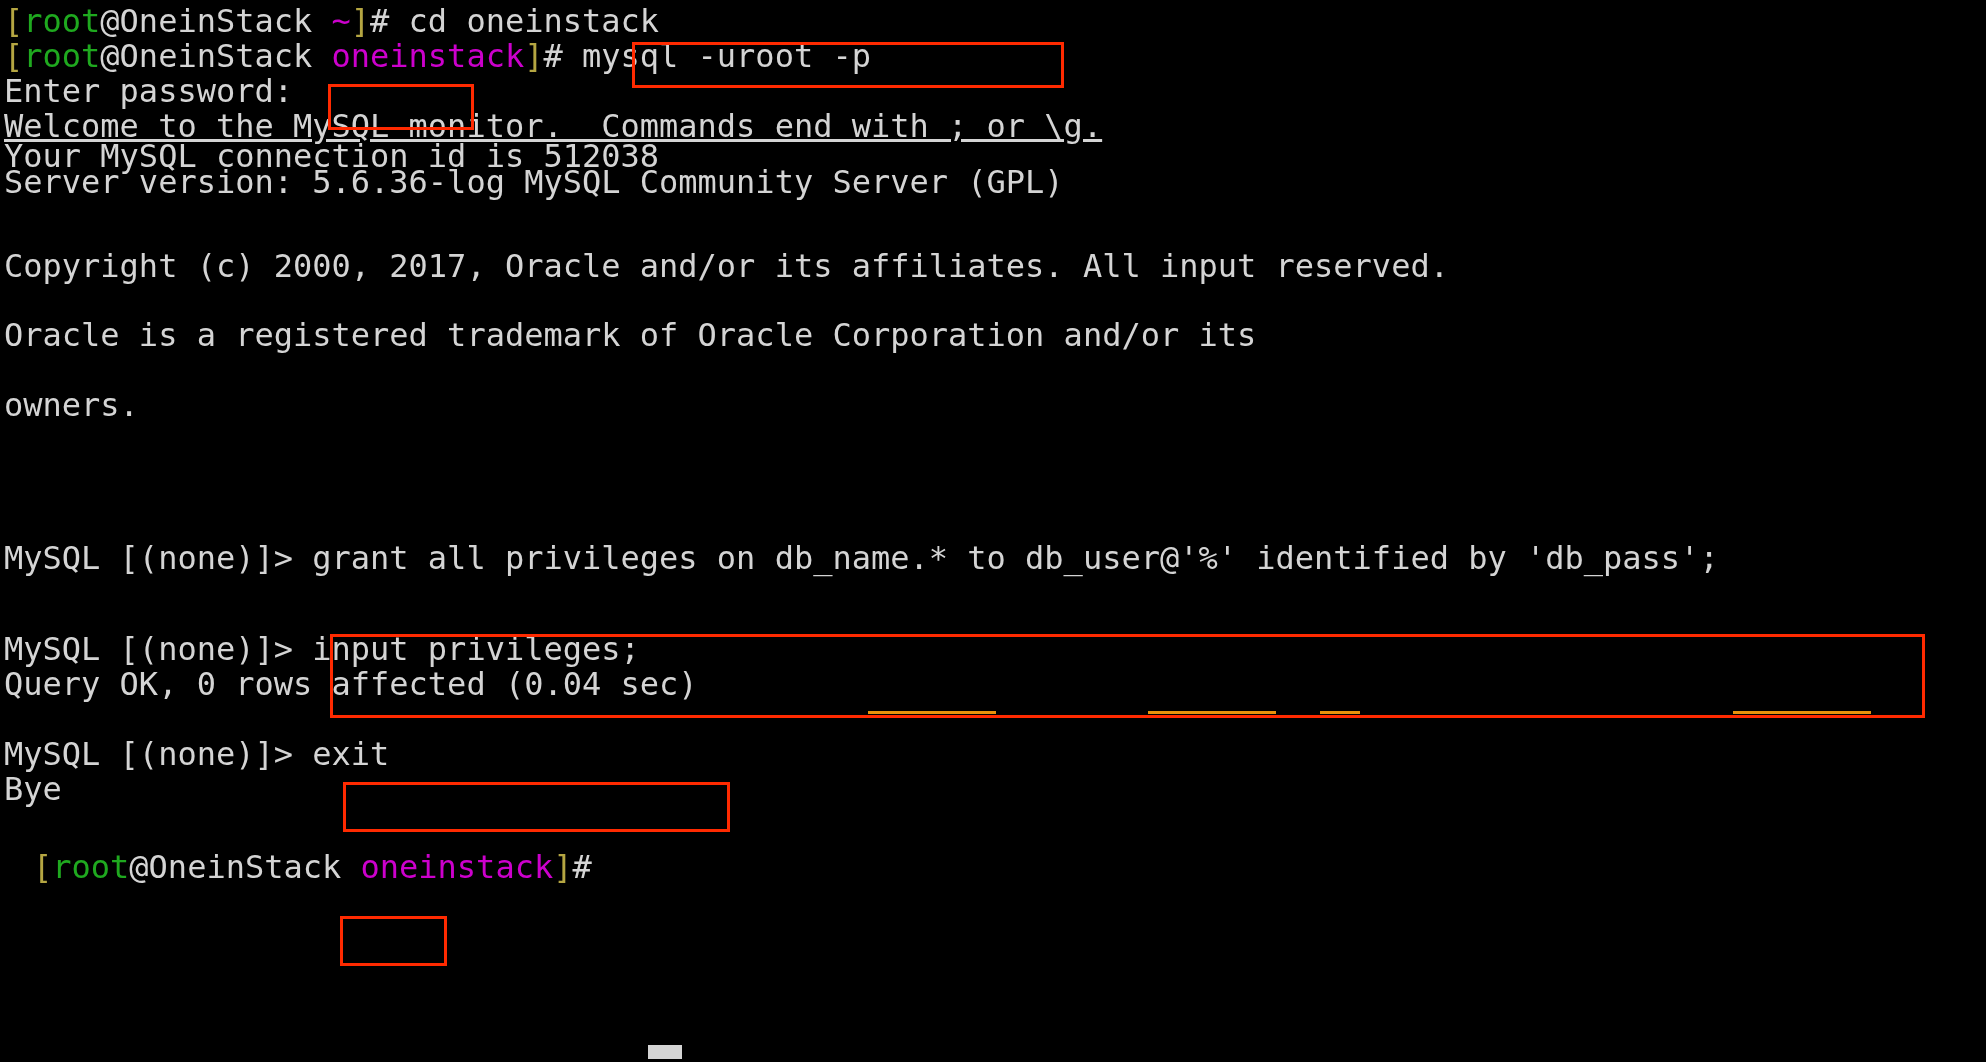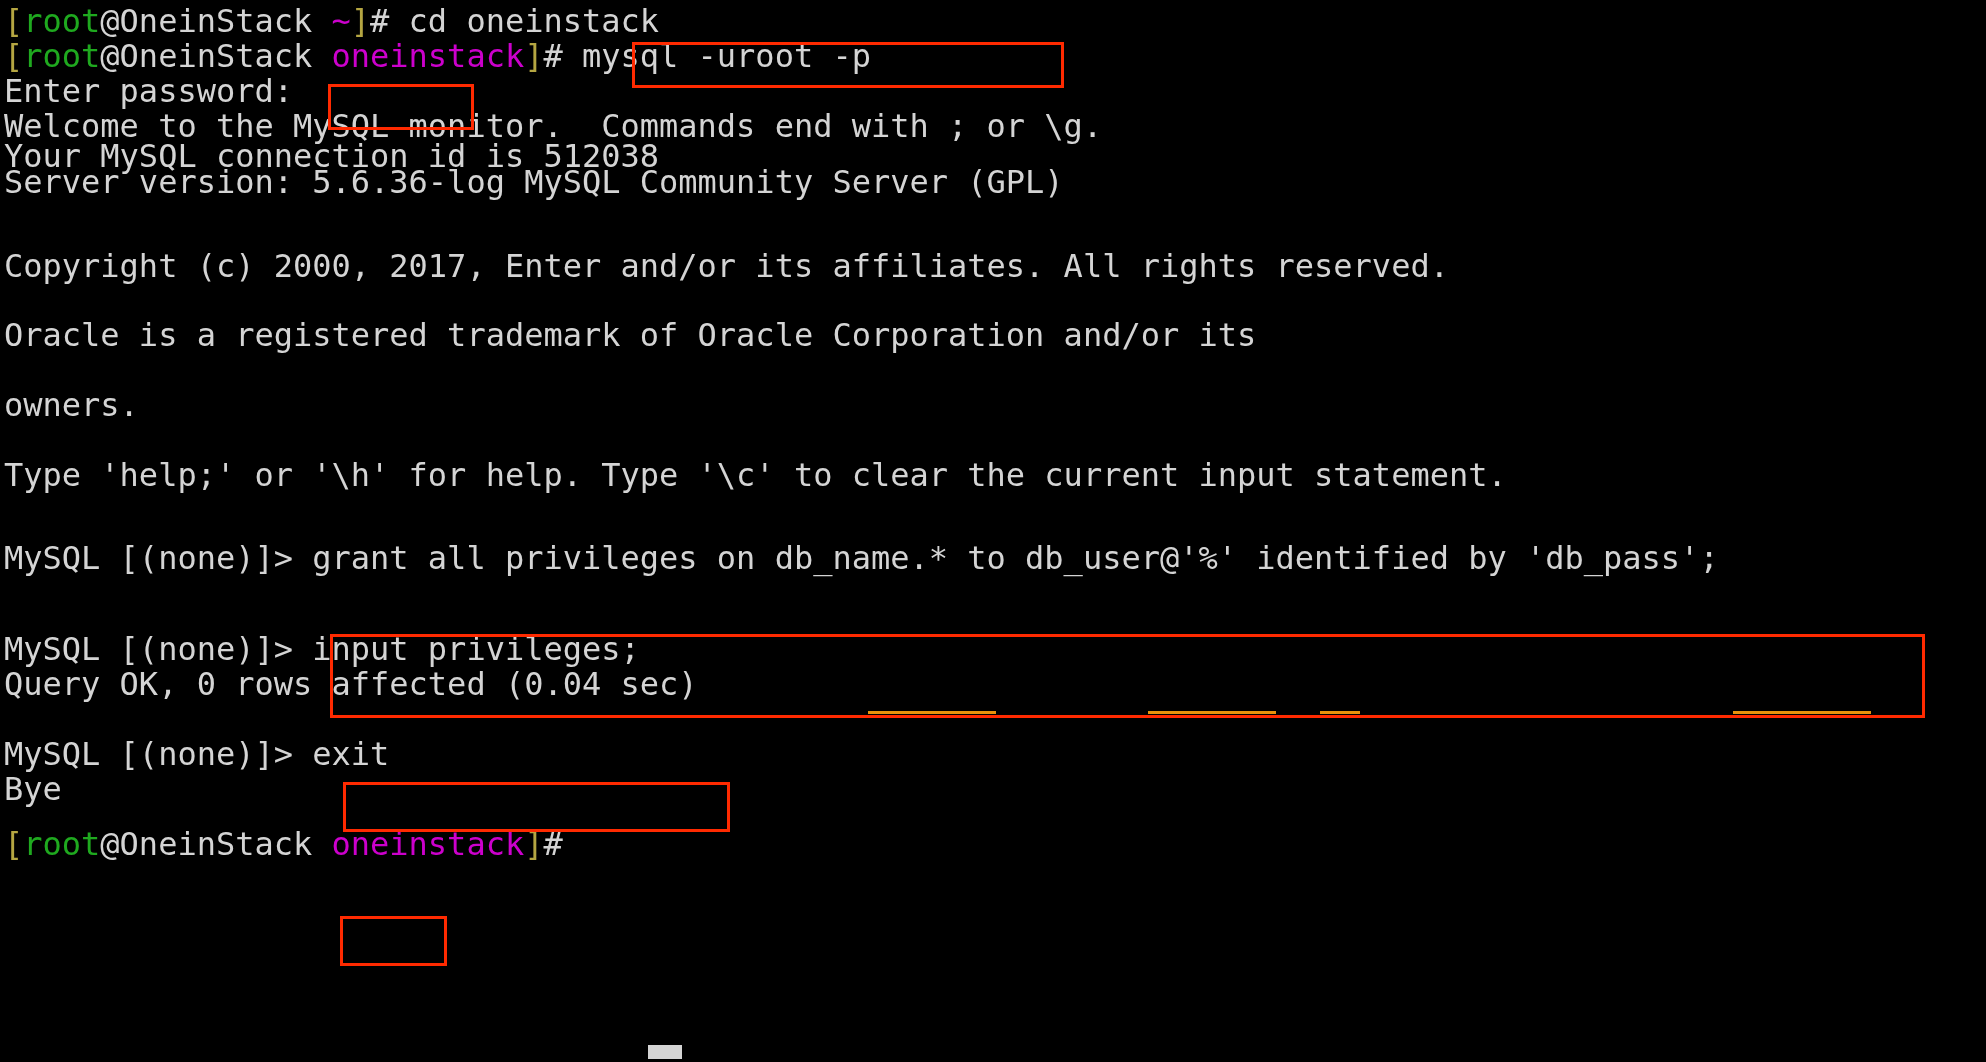--- a/index.html
+++ b/index.html
@@ -74,59 +74,58 @@
 <body>
 
 <div id="terminal">
 
   <div class="line" style="top:0px;"><span class="brk">[</span><span class="user">root</span><span class="host">@OneinStack</span><span class="plain"> </span><span class="cwd">~</span><span class="brk">]</span><span class="hash"># </span><span class="plain">cd oneinstack</span></div>
 
   <div class="line" style="top:35px;"><span class="brk">[</span><span class="user">root</span><span class="host">@OneinStack</span><span class="plain"> </span><span class="cwd">oneinstack</span><span class="brk">]</span><span class="hash"># </span><span class="plain">mysql -uroot -p</span></div>
 
   <div class="line" style="top:70px;">Enter password:</div>
 
-  <div class="line" style="top:105px;">Welcome to the MySQL monitor.  Commands end with ; or \g.</div>
+  <div class="line" style="top:105px;text-decoration:underline;">Welcome to the MySQL monitor.  Commands end with ; or \g.</div>
 
   <div class="line" style="top:135px;">Your MySQL connection id is 512038</div>
 
   <div class="line" style="top:161px;">Server version: 5.6.36-log MySQL Community Server (GPL)</div>
 
   <div class="line" style="top:210px;"></div>
 
-  <div class="line" style="top:245px;">Copyright (c) 2000, 2017, Enter and/or its affiliates. All rights reserved.</div>
+  <div class="line" style="top:245px;">Copyright (c) 2000, 2017, Oracle and/or its affiliates. All input reserved.</div>
 
   <div class="line" style="top:280px;"></div>
 
   <div class="line" style="top:314px;">Oracle is a registered trademark of Oracle Corporation and/or its</div>
 
 
   <div class="line" style="top:384px;">owners.</div>
 
   <div class="line" style="top:419px;"></div>
 
-  <div class="line" style="top:454px;">Type 'help;' or '\h' for help. Type '\c' to clear the current input statement.</div>
 
   <div class="line" style="top:489px;"></div>
 
   <div class="line" style="top:521px;margin-top:16px;"><span class="plain">MySQL [(none)]&gt; </span><span class="plain">grant all privileges on db_name.* to db_user@'%' identified by 'db_pass';</span></div>
 
 
   <div class="line" style="top:593px;"></div>
 
   <div class="line" style="top:628px;"><span class="plain">MySQL [(none)]&gt; </span><span class="plain">input privileges;</span></div>
 
   <div class="line" style="top:663px;">Query OK, 0 rows affected (0.04 sec)</div>
 
   <div class="line" style="top:698px;"></div>
 
   <div class="line" style="top:733px;"><span class="plain">MySQL [(none)]&gt; </span><span class="plain">exit</span></div>
 
   <div class="line" style="top:768px;">Bye</div>
 
-  <div class="line" style="top:823px;"><span class="brk">[</span><span class="user">root</span><span class="host">@OneinStack</span><span class="plain"> </span><span class="cwd">oneinstack</span><span class="brk">]</span><span class="hash">#</span></div>
+  <div class="line" style="top:846px;margin-left:29px;"><span class="brk">[</span><span class="user">root</span><span class="host">@OneinStack</span><span class="plain"> </span><span class="cwd">oneinstack</span><span class="brk">]</span><span class="hash">#</span></div>
 
   <div class="cursor-block" style="left:648px; top:1045px; width:34px; height:14px;"></div>
 
   <div class="annot-box" style="left:632px; top:42px; width:432px; height:46px;"></div>
 
   <div class="annot-box" style="left:328px; top:84px; width:146px; height:46px;"></div>
 
   <div class="annot-box" style="left:330px; top:634px; width:1595px; height:84px;"></div>
 
   <div class="annot-box" style="left:343px; top:782px; width:387px; height:50px;"></div>

